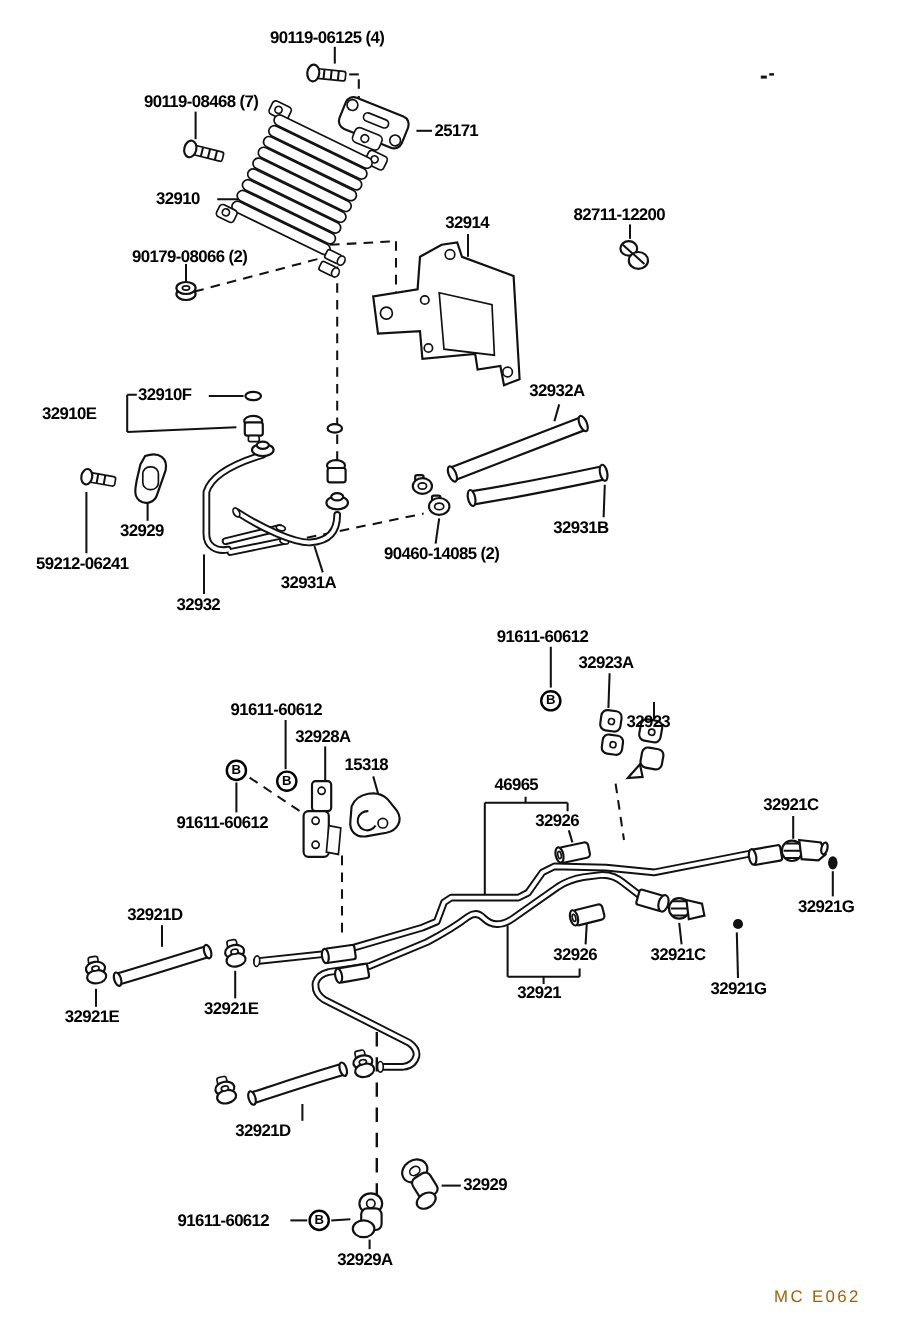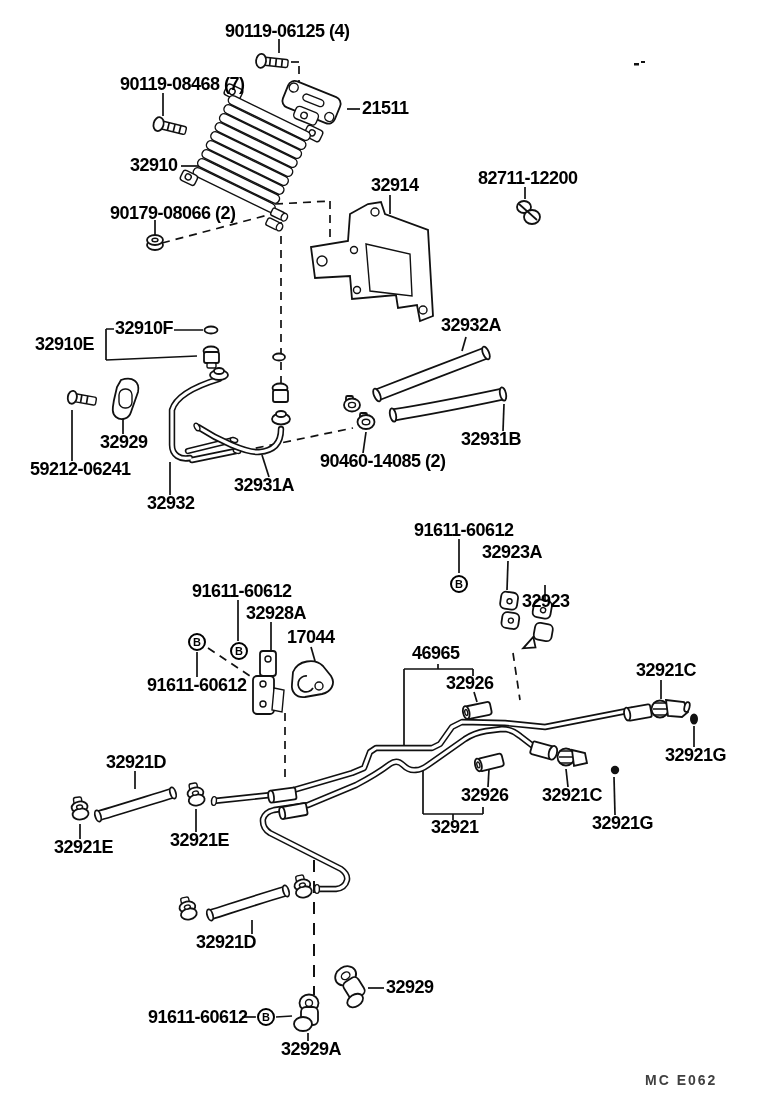--- a/index.html
+++ b/index.html
@@ -1,30 +1,30 @@
 <!DOCTYPE html>
 <html><head>
 <meta charset="utf-8">
 <style>
   html,body{margin:0;padding:0;background:#e8e8e8;}
   #stage{
     position:relative;width:760px;height:1112px;background:#ffffff;
     font-family:"Liberation Sans", sans-serif;overflow:hidden;
   }
   .lbl{
-    position:absolute;font-weight:700;font-size:18px;line-height:15px;
+    position:absolute;font-weight:700;font-size:14px;line-height:15px;
     letter-spacing:-0.5px;color:#000;white-space:nowrap;
   }
   .callout{
     position:absolute;width:18px;height:18px;border:2px solid #000;border-radius:50%;
     box-sizing:border-box;font-weight:700;font-size:11px;line-height:14px;
     text-align:center;color:#000;background:#fff;
   }
   .footer-code{
-    position:absolute;font-weight:700;font-size:14px;letter-spacing:2px;color:#404040;
+    position:absolute;font-weight:400;font-size:14px;letter-spacing:2px;color:#a16207;
     font-family:"Liberation Sans", sans-serif;white-space:nowrap;
   }
   svg{position:absolute;left:0;top:0;}
   .ln{stroke:#111;stroke-width:1.7;fill:none;}
   .dash{stroke:#111;stroke-width:1.7;fill:none;stroke-dasharray:8 6;}
   .dashlong{stroke:#111;stroke-width:2;fill:none;stroke-dasharray:12 9;}
   .part{stroke:#111;stroke-width:1.8;fill:#fff;}
   .partthin{stroke:#111;stroke-width:1.4;fill:#fff;}
   .hole{stroke:#111;stroke-width:1.4;fill:#fff;}
   .tube-o{stroke:#111;stroke-width:6.4;fill:none;stroke-linejoin:round;stroke-linecap:round;}
@@ -358,40 +358,40 @@
   </g>
 
   <g>
     <rect class="solidfill" x="634" y="63" width="5" height="2.5"></rect>
     <rect class="solidfill" x="641" y="61" width="4" height="2"></rect>
   </g>
 </svg>
 
   <div class="lbl" style="left:225px;top:24px">90119-06125 (4)</div>
   <div class="lbl" style="left:120px;top:77px">90119-08468 (7)</div>
-  <div class="lbl" style="left:362px;top:101px">21511</div>
+  <div class="lbl" style="left:362px;top:101px">25171</div>
   <div class="lbl" style="left:130px;top:158px">32910</div>
   <div class="lbl" style="left:371px;top:178px">32914</div>
   <div class="lbl" style="left:478px;top:171px">82711-12200</div>
   <div class="lbl" style="left:110px;top:206px">90179-08066 (2)</div>
   <div class="lbl" style="left:115px;top:321px">32910F</div>
   <div class="lbl" style="left:35px;top:337px">32910E</div>
   <div class="lbl" style="left:441px;top:318px">32932A</div>
   <div class="lbl" style="left:100px;top:435px">32929</div>
   <div class="lbl" style="left:30px;top:462px">59212-06241</div>
   <div class="lbl" style="left:461px;top:432px">32931B</div>
   <div class="lbl" style="left:320px;top:454px">90460-14085 (2)</div>
   <div class="lbl" style="left:234px;top:478px">32931A</div>
   <div class="lbl" style="left:147px;top:496px">32932</div>
   <div class="lbl" style="left:414px;top:523px">91611-60612</div>
   <div class="lbl" style="left:482px;top:545px">32923A</div>
   <div class="lbl" style="left:522px;top:594px">32923</div>
   <div class="lbl" style="left:192px;top:584px">91611-60612</div>
   <div class="lbl" style="left:246px;top:606px">32928A</div>
-  <div class="lbl" style="left:287px;top:630px">17044</div>
+  <div class="lbl" style="left:287px;top:630px">15318</div>
   <div class="lbl" style="left:412px;top:646px">46965</div>
   <div class="lbl" style="left:147px;top:678px">91611-60612</div>
   <div class="lbl" style="left:636px;top:663px">32921C</div>
   <div class="lbl" style="left:446px;top:676px">32926</div>
   <div class="lbl" style="left:665px;top:748px">32921G</div>
   <div class="lbl" style="left:106px;top:755px">32921D</div>
   <div class="lbl" style="left:461px;top:788px">32926</div>
   <div class="lbl" style="left:542px;top:788px">32921C</div>
   <div class="lbl" style="left:592px;top:816px">32921G</div>
   <div class="lbl" style="left:431px;top:820px">32921</div>

